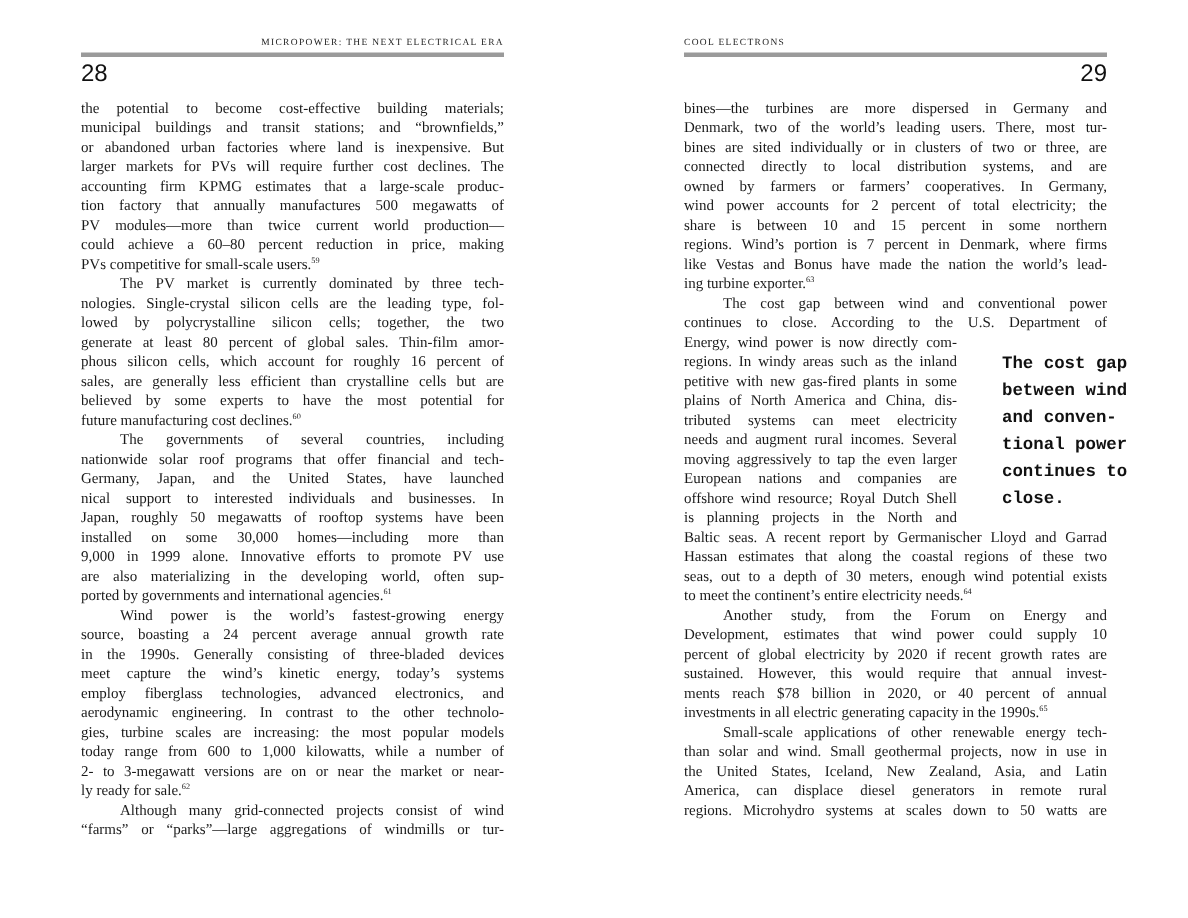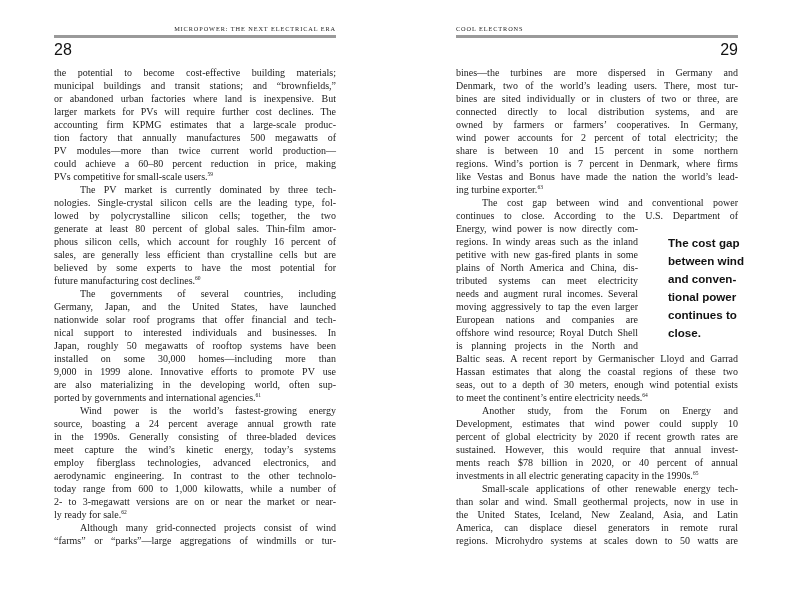--- a/index.html
+++ b/index.html
@@ -22,21 +22,21 @@
     display: block; height: 13px; line-height: 13px; font-size: 10px; white-space: nowrap;
     font-family: "Liberation Serif", serif; text-align: justify; text-align-last: justify;
     width: 282px;
   }
   .line.last { text-align-last: left; }
   .line.indent { padding-left: 26px; width: 256px; }
   .line.narrow { width: 182px; }
   sup { font-size: 5.5px; line-height: 0; vertical-align: 4px; }
   .pullquote {
     position: absolute; left: 212px; top: 234px; width: 90px;
-    font-family: Liberation Sans, sans-serif; font-weight: bold; font-size: 11.6px; line-height: 18px; color: #111;
+    font-family: Liberation Mono, monospace; font-weight: bold; font-size: 11.6px; line-height: 18px; color: #111;
   }
   .pullquote span { display: block; white-space: nowrap; }
 </style>
 </head>
 <body>
 
 <div class="page left">
   <div class="header">
     <span class="folio">28</span>
     <span class="running-head">MICROPOWER: THE NEXT ELECTRICAL ERA</span>
@@ -53,34 +53,35 @@
       <span class="line last"><span>PVs competitive for small-scale users.</span><sup>59</sup></span>
       <span class="line indent"><span>The PV market is currently dominated by three tech-</span></span>
       <span class="line"><span>nologies. Single-crystal silicon cells are the leading type, fol-</span></span>
       <span class="line"><span>lowed by polycrystalline silicon cells; together, the two</span></span>
       <span class="line"><span>generate at least 80 percent of global sales. Thin-film amor-</span></span>
       <span class="line"><span>phous silicon cells, which account for roughly 16 percent of</span></span>
       <span class="line"><span>sales, are generally less efficient than crystalline cells but are</span></span>
       <span class="line"><span>believed by some experts to have the most potential for</span></span>
       <span class="line last"><span>future manufacturing cost declines.</span><sup>60</sup></span>
       <span class="line indent"><span>The governments of several countries, including</span></span>
+      <span class="line"><span>nationwide solar roof programs that offer financial and tech-</span></span>
       <span class="line"><span>Germany, Japan, and the United States, have launched</span></span>
-      <span class="line"><span>nationwide solar roof programs that offer financial and tech-</span></span>
       <span class="line"><span>nical support to interested individuals and businesses. In</span></span>
       <span class="line"><span>Japan, roughly 50 megawatts of rooftop systems have been</span></span>
       <span class="line"><span>installed on some 30,000 homes—including more than</span></span>
       <span class="line"><span>9,000 in 1999 alone. Innovative efforts to promote PV use</span></span>
       <span class="line"><span>are also materializing in the developing world, often sup-</span></span>
       <span class="line last"><span>ported by governments and international agencies.</span><sup>61</sup></span>
       <span class="line indent"><span>Wind power is the world’s fastest-growing energy</span></span>
       <span class="line"><span>source, boasting a 24 percent average annual growth rate</span></span>
       <span class="line"><span>in the 1990s. Generally consisting of three-bladed devices</span></span>
       <span class="line"><span>meet capture the wind’s kinetic energy, today’s systems</span></span>
       <span class="line"><span>employ fiberglass technologies, advanced electronics, and</span></span>
       <span class="line"><span>aerodynamic engineering. In contrast to the other technolo-</span></span>
+      <span class="line"><span>gies, turbine scales are increasing: the most popular models</span></span>
       <span class="line"><span>today range from 600 to 1,000 kilowatts, while a number of</span></span>
       <span class="line"><span>2- to 3-megawatt versions are on or near the market or near-</span></span>
       <span class="line last"><span>ly ready for sale.</span><sup>62</sup></span>
       <span class="line indent"><span>Although many grid-connected projects consist of wind</span></span>
       <span class="line"><span>“farms” or “parks”—large aggregations of windmills or tur-</span></span>
     </div>
 </div>
 
 <div class="page right">
   <div class="header">

